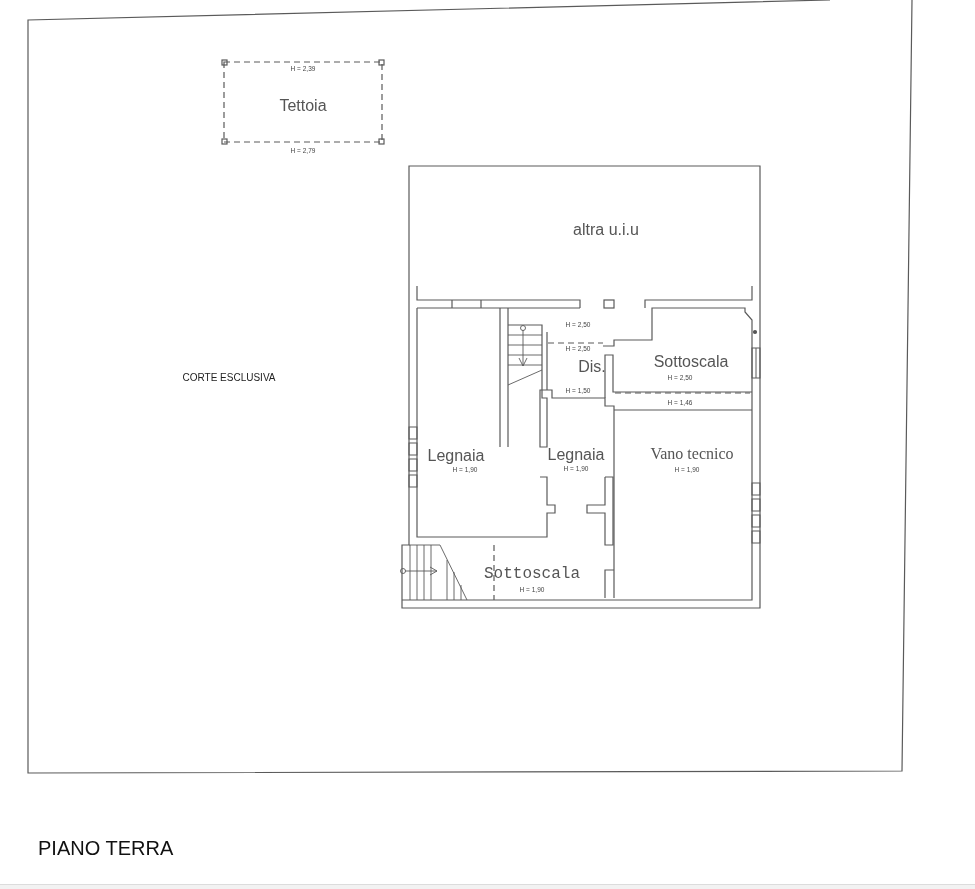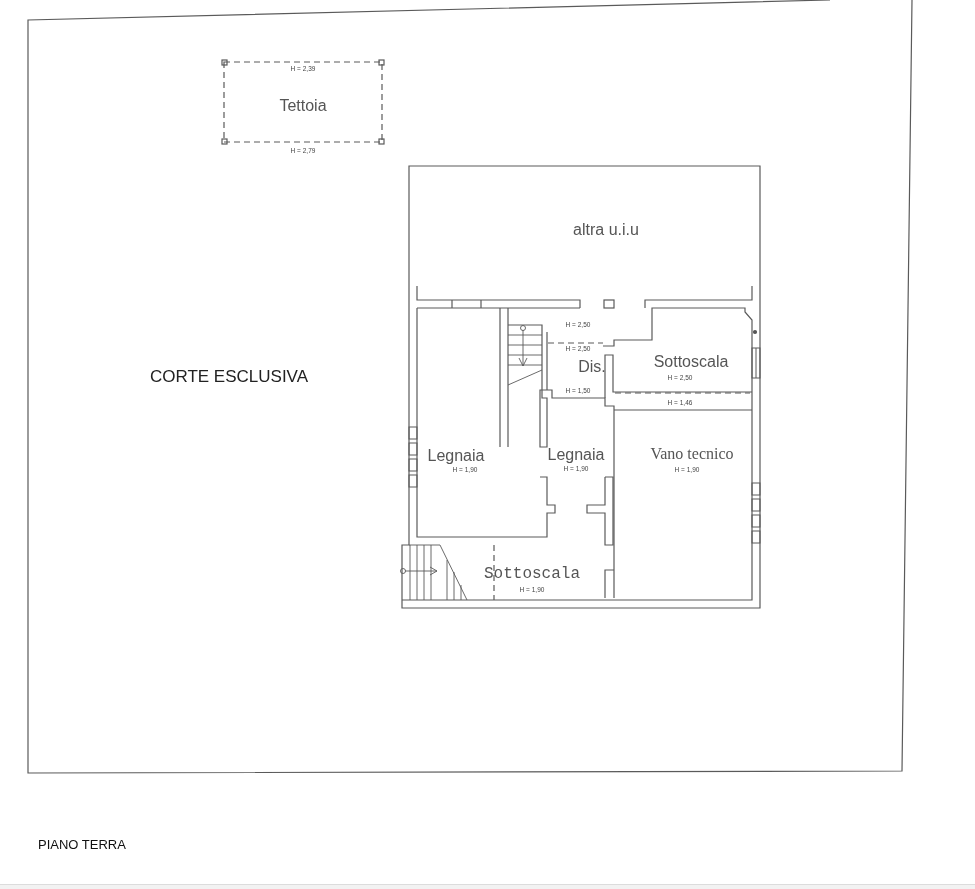--- a/index.html
+++ b/index.html
@@ -2,22 +2,22 @@
 <html><head>
 <meta charset="utf-8">
 <style>
   html, body { margin: 0; padding: 0; background: #ffffff; }
   body { width: 975px; height: 889px; position: relative; overflow: hidden;
          font-family: "Liberation Sans", sans-serif; color: #333; }
   #plan { position: absolute; left: 0; top: 0; width: 975px; height: 889px; }
   .lbl { position: absolute; white-space: nowrap; transform: translate(-50%, -50%); }
   .room { font-size: 16px; color: #555; }
   .hgt { font-size: 6.5px; color: #444; }
-  .big { font-size: 17px; color: #222; }
-  .title { position: absolute; left: 38px; top: 837px; font-size: 13px; color: #111; }
+  .big { font-size: 10px; color: #222; }
+  .title { position: absolute; left: 38px; top: 837px; font-size: 20px; color: #111; }
   .footer { position: absolute; left: 0; top: 884px; width: 975px; height: 5px;
             background: #f2f2f2; border-top: 1px solid #dcdcdc; }
 </style>
 </head>
 <body>
 
 <svg id="plan" viewBox="0 0 975 889" xmlns="http://www.w3.org/2000/svg">
   <g fill="none" stroke="#5a5a5a" stroke-width="1.2">
 
     <polyline points="830,0 28,20 28,773 902,771 912,0"></polyline>

